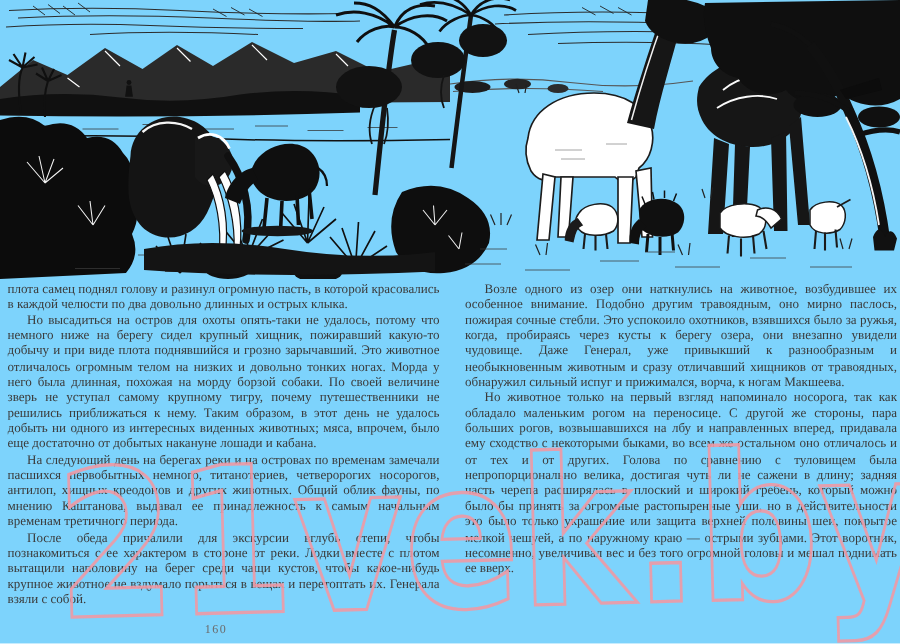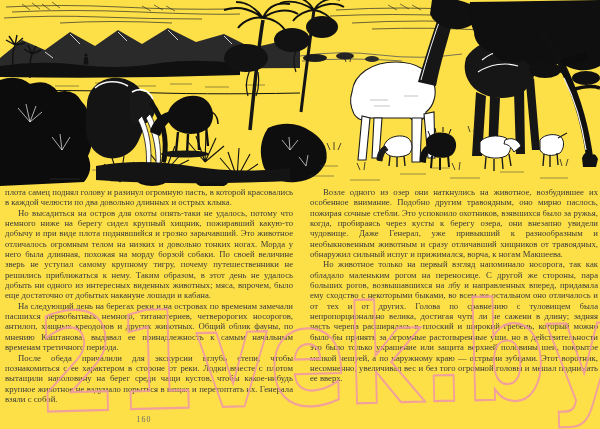--- a/index.html
+++ b/index.html
@@ -1,17 +1,17 @@
 <!DOCTYPE html>
 <html lang="ru"><head>
 <meta charset="utf-8">
 <style>
   html,body{margin:0;padding:0;background:#ffffff;}
   #spread{
-    position:relative;width:600px;height:429px;background:#fde047;
+    position:relative;width:600px;height:429px;background:#7dd3fc;
     overflow:hidden;font-family:"Liberation Serif", serif;
   }
   .illustration{position:absolute;left:0;top:0;width:600px;height:186px;}
   .textblock{
     position:absolute;top:187px;width:288px;height:226px;overflow:hidden;
     font-size:8.7px;line-height:10.35px;text-align:justify;color:#3b3b3b;
   }
   .textblock.left{left:5px;}
   .textblock.right{left:310px;}
   .textblock p{margin:0;text-indent:13px;}

